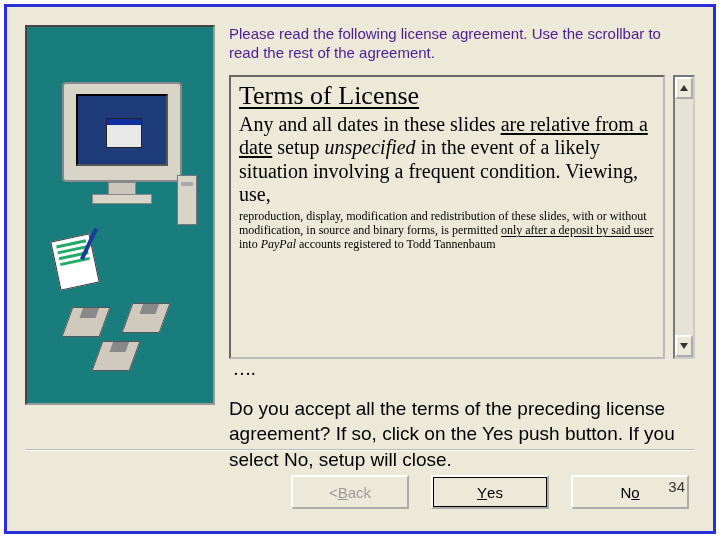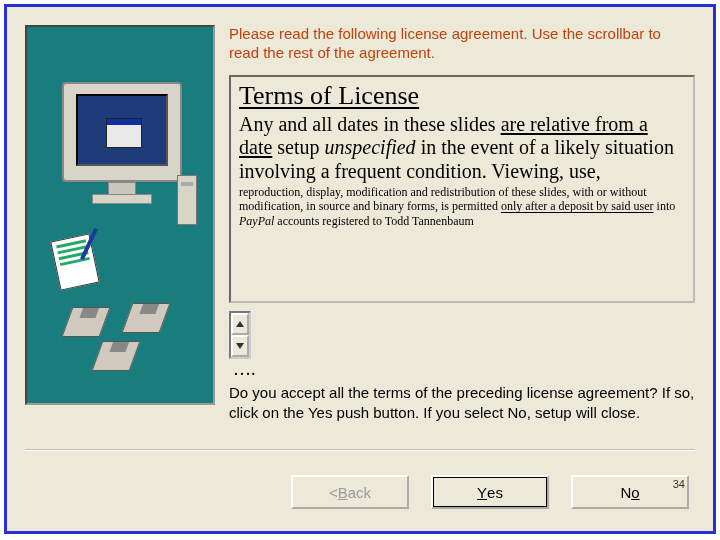--- a/index.html
+++ b/index.html
@@ -123,31 +123,30 @@
   .floppy.f2 { left: 100px; top: 276px; transform: skewX(-20deg); }
   .floppy.f3 { left: 70px; top: 314px; transform: skewX(-20deg); }
 
   .right {
     flex: 1;
     display: flex;
     flex-direction: column;
   }
   .instructions {
     font-size: 15px;
-    color: #c2410c;
+    color: #4c1d95;
     margin-bottom: 12px;
     line-height: 1.25;
   }
   .license-wrap {
     display: flex;
     gap: 8px;
     height: 284px;
     max-height: 284px;
     overflow: hidden;
-    flex-direction: column;
   }
   .license-box {
     flex: 1;
     background: #ece9d8;
     border: 2px inset #bbb;
     padding: 4px 8px 4px 8px;
     font-family: "Times New Roman", serif;
     color: #000;
     overflow: hidden;
   }
@@ -181,23 +180,23 @@
     border: 2px outset #fff;
     display:flex; align-items:center; justify-content:center;
     font-size:12px; color:#222;
     cursor: pointer;
   }
   .scrollbar .track { flex:1; background:#e6e3d6; }
 
   .dots { font-family: "Times New Roman", serif; font-size:18px; padding-left:4px; }
 
   .accept-q {
-    font-size: 15px;
+    font-size: 19px;
     color: #000;
-    margin-top: 3px;
+    margin-top: 16px;
     line-height: 1.35;
   }
 
   .hr {
     position: absolute;
     left: 18px; right: 18px;
     bottom: 80px;
     border-top: 1px solid #bbb;
     border-bottom: 1px solid #fff;
     height: 0;
@@ -225,21 +224,21 @@
   }
   .btn.disabled {
     color: #9a9a9a;
     cursor: default;
   }
   .btn.default {
     box-shadow: 0 0 0 1px #000 inset;
   }
   .mn { text-decoration: underline; }
   .page-num {
-    position:absolute; right:2px; top:1px; font-size:11px; color:#333;
+    position:absolute; right:2px; top:1px; font-size:15px; color:#333;
   }
 </style>
 </head>
 <body>
 
 <div class="frame">
 
   <div class="content">
 
     <div class="side-illustration">

